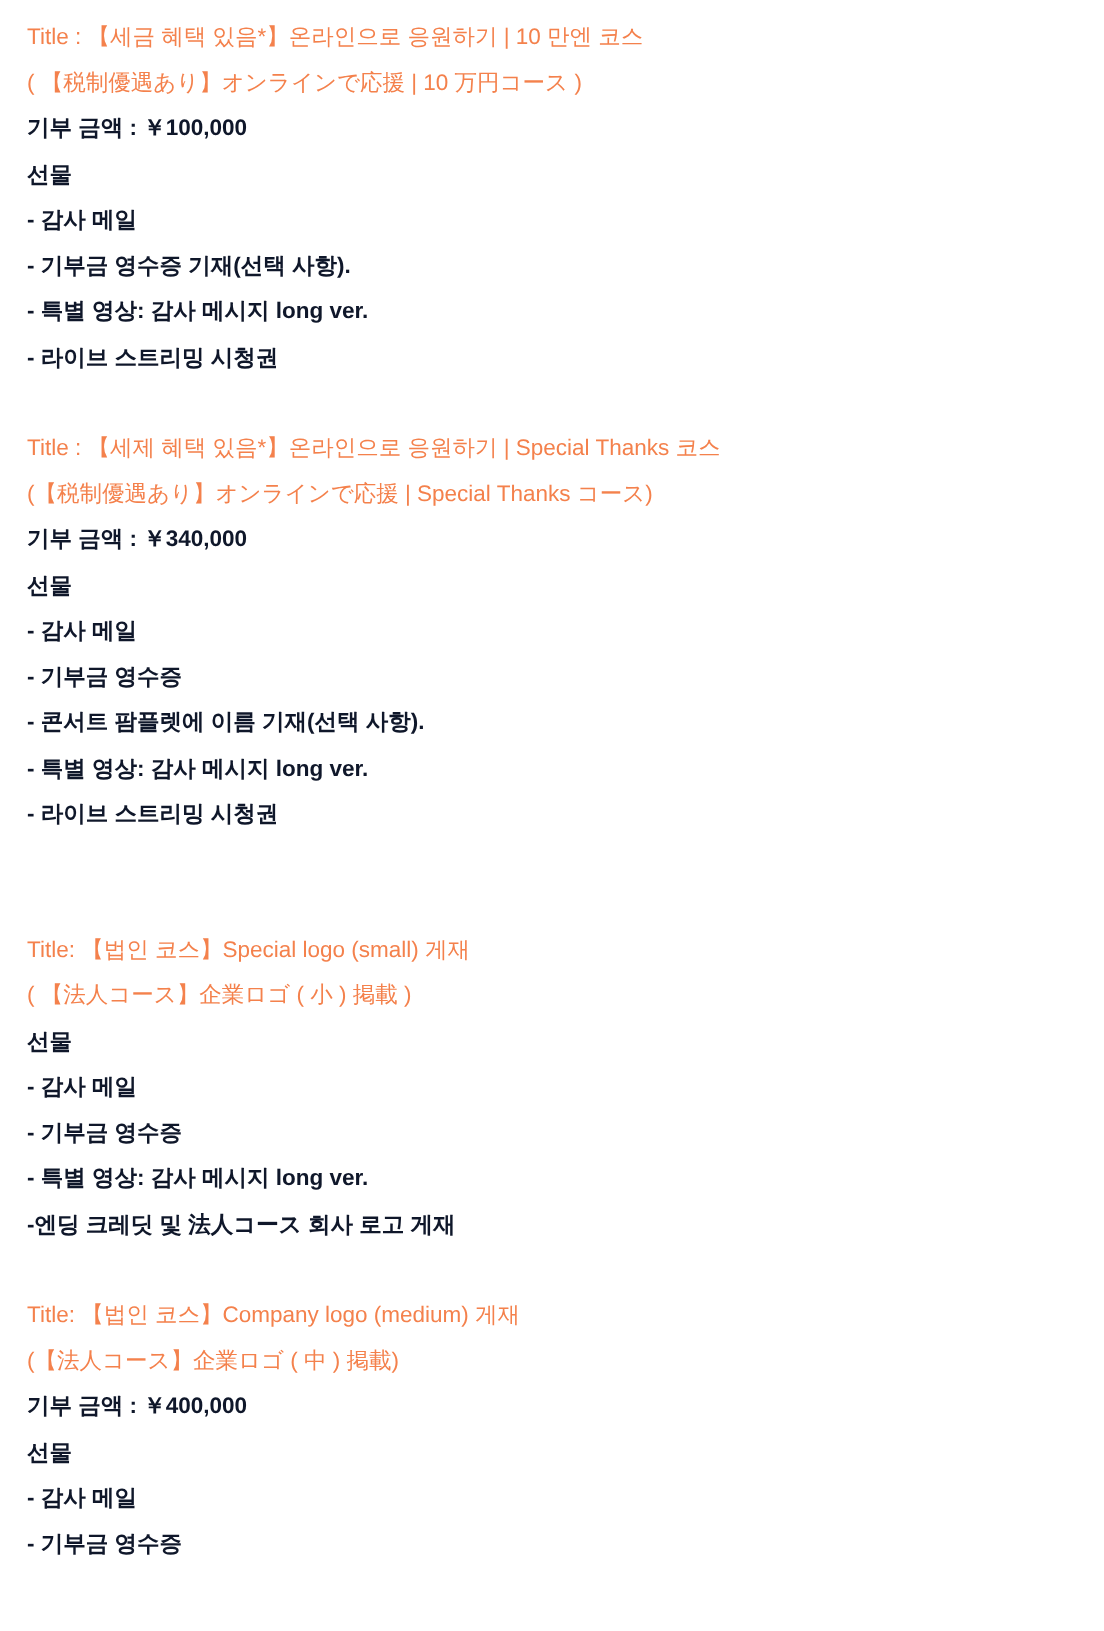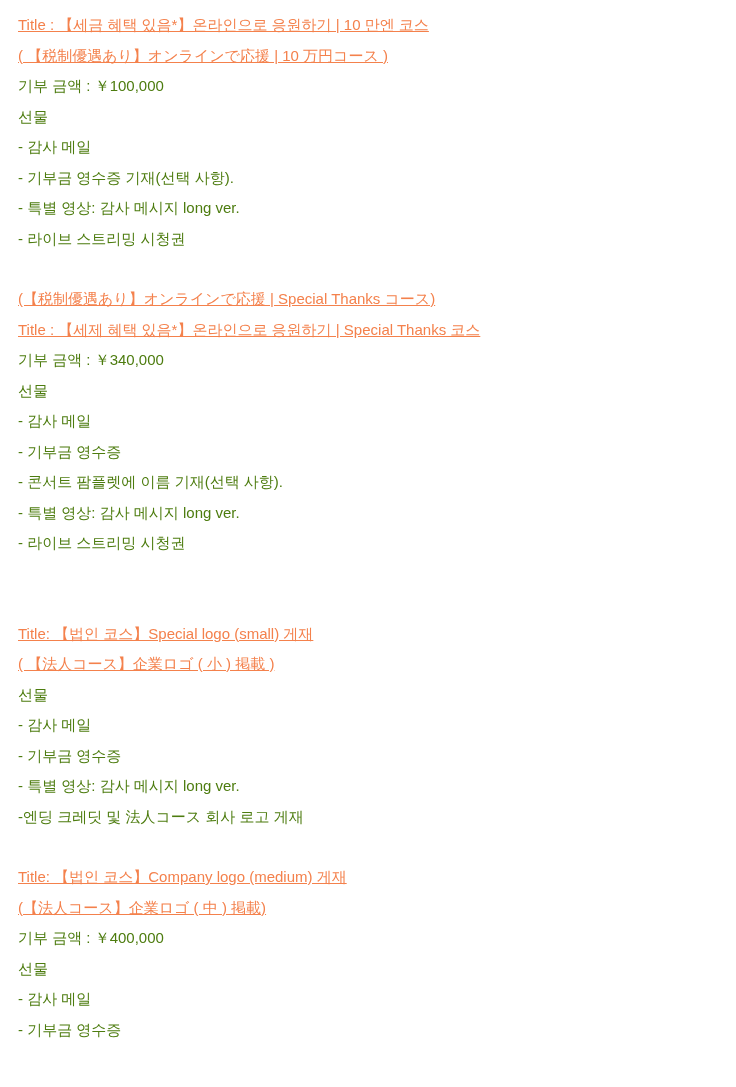--- a/index.html
+++ b/index.html
@@ -20,24 +20,24 @@
     padding: 10px 18px 0 18px;
   }
   .line {
     font-size: 15px;
     line-height: 30.5px;
     white-space: pre-wrap;
     word-break: break-word;
   }
   .accent {
     color: #f4814c;
-    text-decoration: underline;
   }
   .plain {
-    color: #4d7c0f;
+    color: #0f172a;
+    font-weight: bold;
   }
   .spacer {
     height: 30px;
   }
   .block {
     margin: 0;
     padding: 0;
   }
 </style>
 </head>
@@ -50,22 +50,22 @@
         <div class="line accent">( 【税制優遇あり】オンラインで応援 | 10 万円コース )</div>
         <div class="line plain">기부 금액 : ￥100,000</div>
         <div class="line plain">선물</div>
         <div class="line plain">- 감사 메일</div>
         <div class="line plain">- 기부금 영수증 기재(선택 사항).</div>
         <div class="line plain">- 특별 영상: 감사 메시지 long ver.</div>
         <div class="line plain">- 라이브 스트리밍 시청권</div>
       </div>
       <div class="spacer"></div>
       <div class="block">
+        <div class="line accent">Title : 【세제 혜택 있음*】온라인으로 응원하기 | Special Thanks 코스</div>
         <div class="line accent">(【税制優遇あり】オンラインで応援 | Special Thanks コース)</div>
-        <div class="line accent">Title : 【세제 혜택 있음*】온라인으로 응원하기 | Special Thanks 코스</div>
         <div class="line plain">기부 금액 : ￥340,000</div>
         <div class="line plain">선물</div>
         <div class="line plain">- 감사 메일</div>
         <div class="line plain">- 기부금 영수증</div>
         <div class="line plain">- 콘서트 팜플렛에 이름 기재(선택 사항).</div>
         <div class="line plain">- 특별 영상: 감사 메시지 long ver.</div>
         <div class="line plain">- 라이브 스트리밍 시청권</div>
       </div>
       <div class="spacer"></div>
       <div class="spacer"></div>

